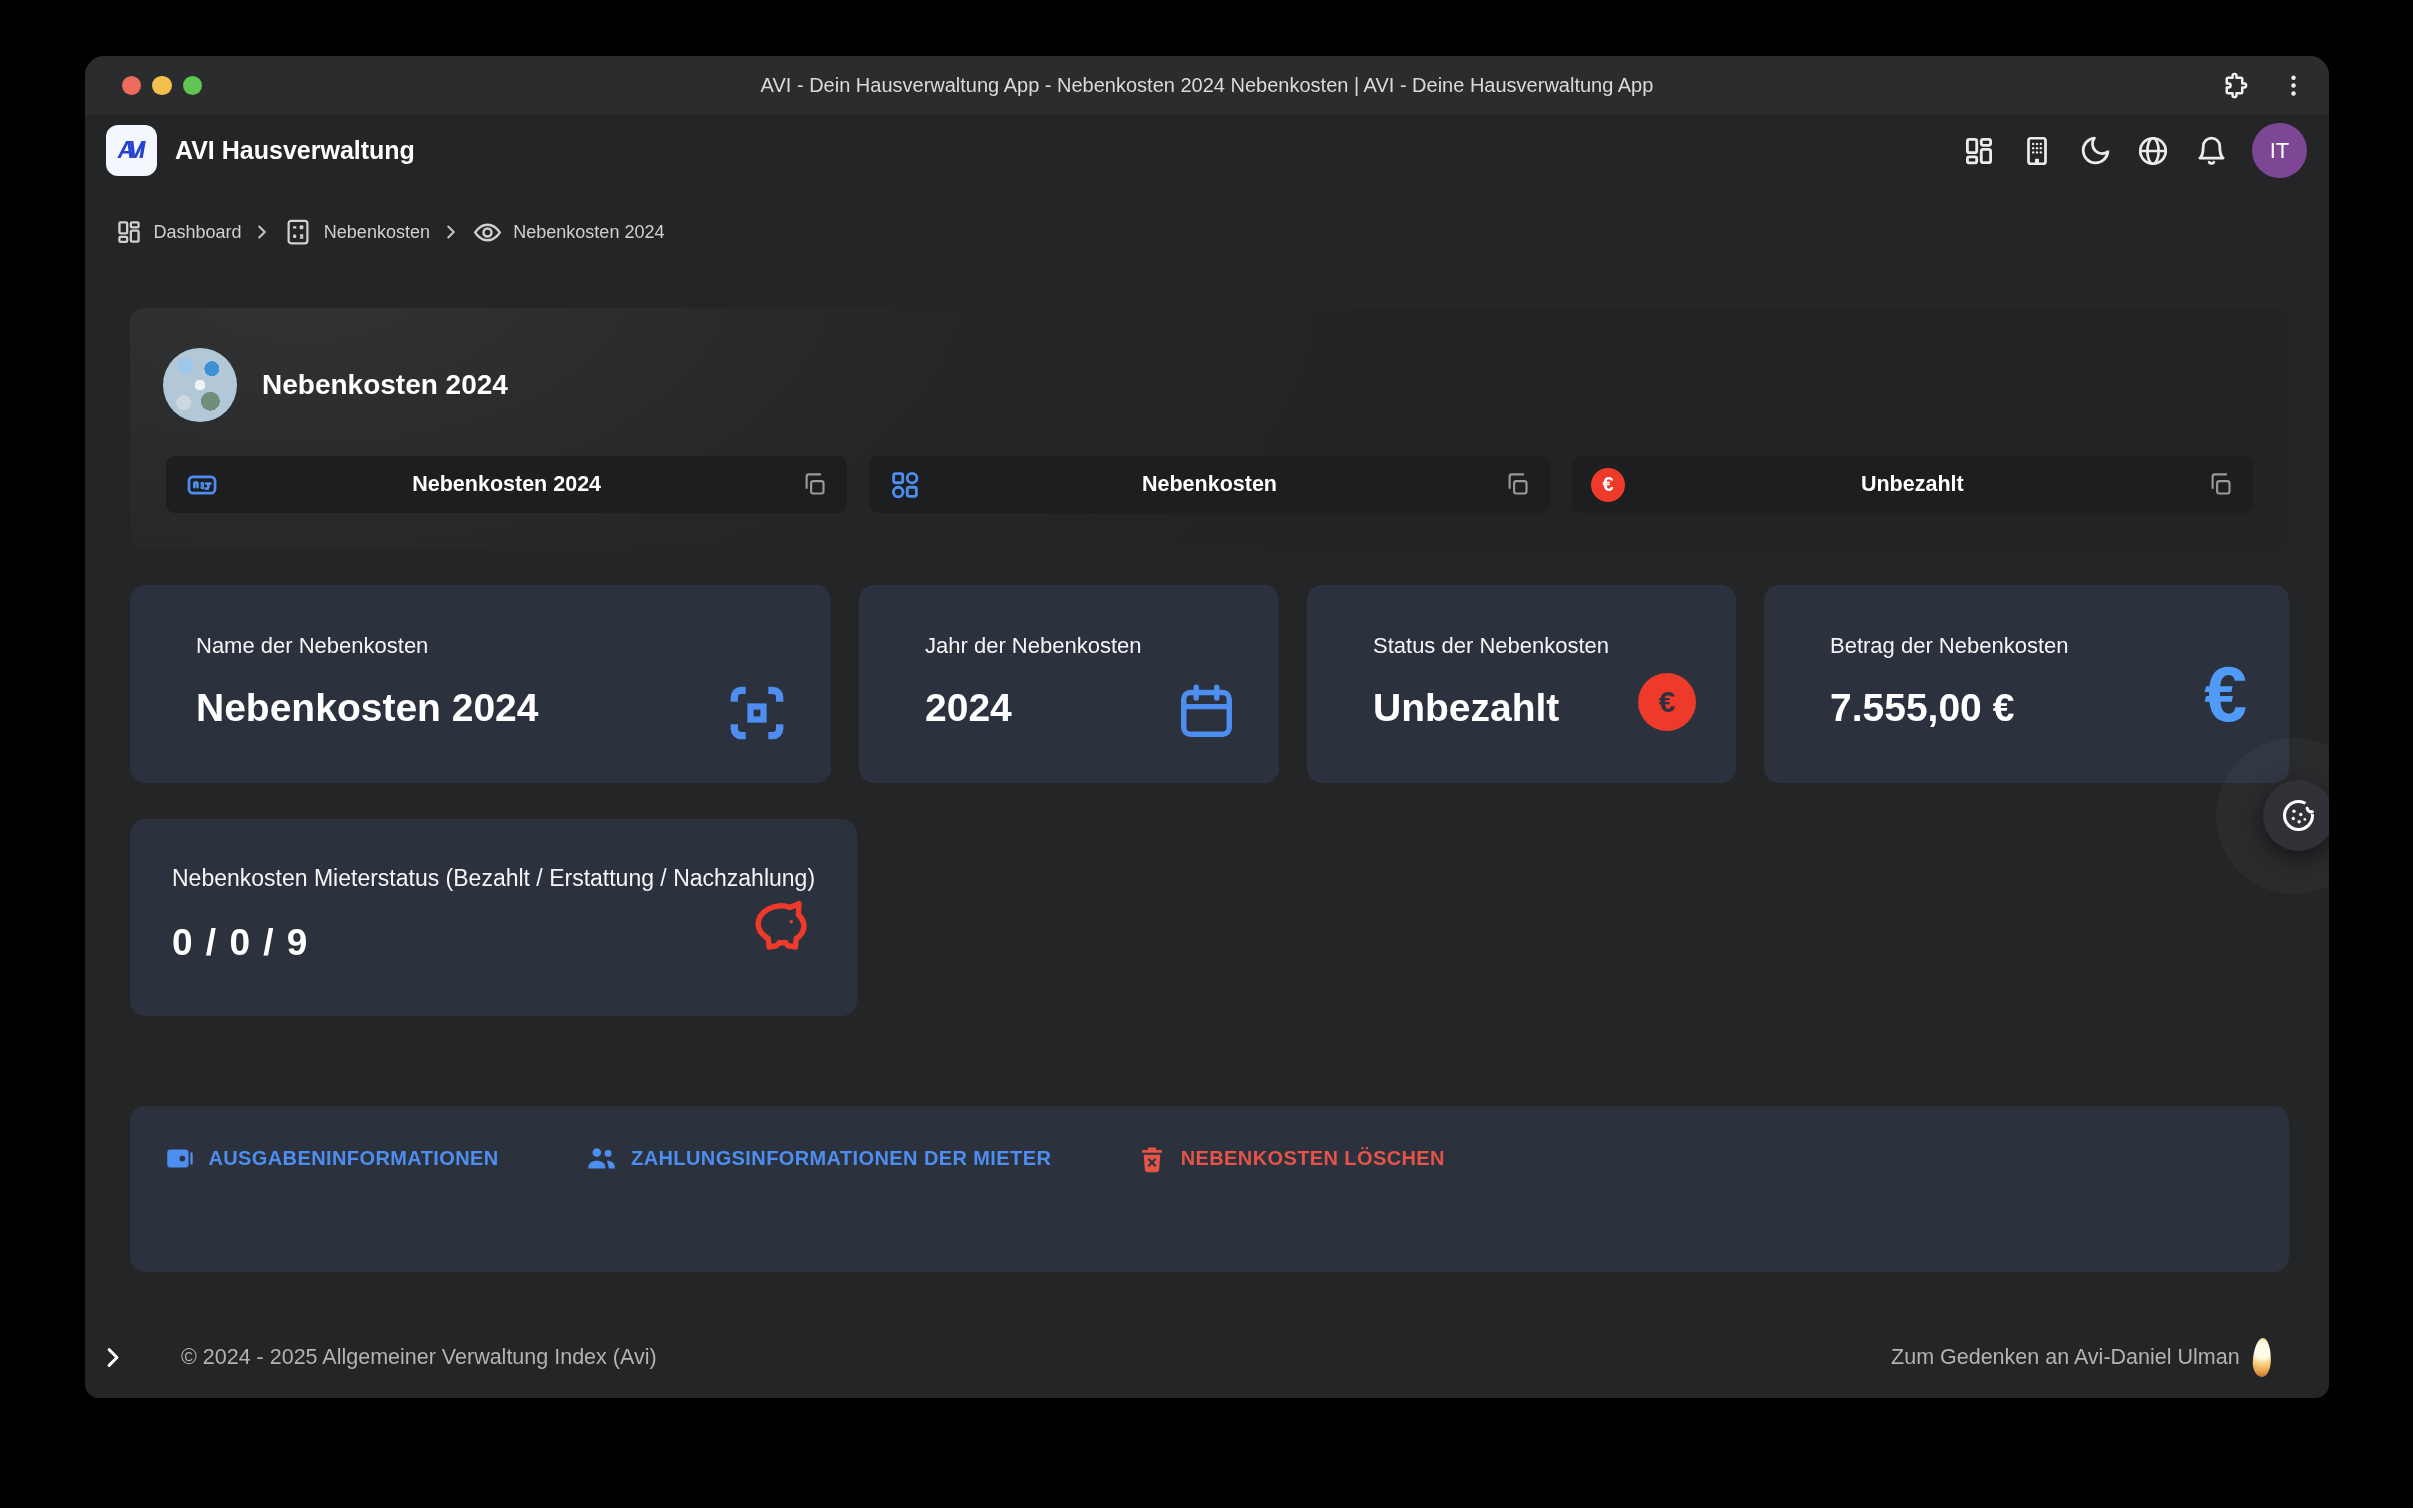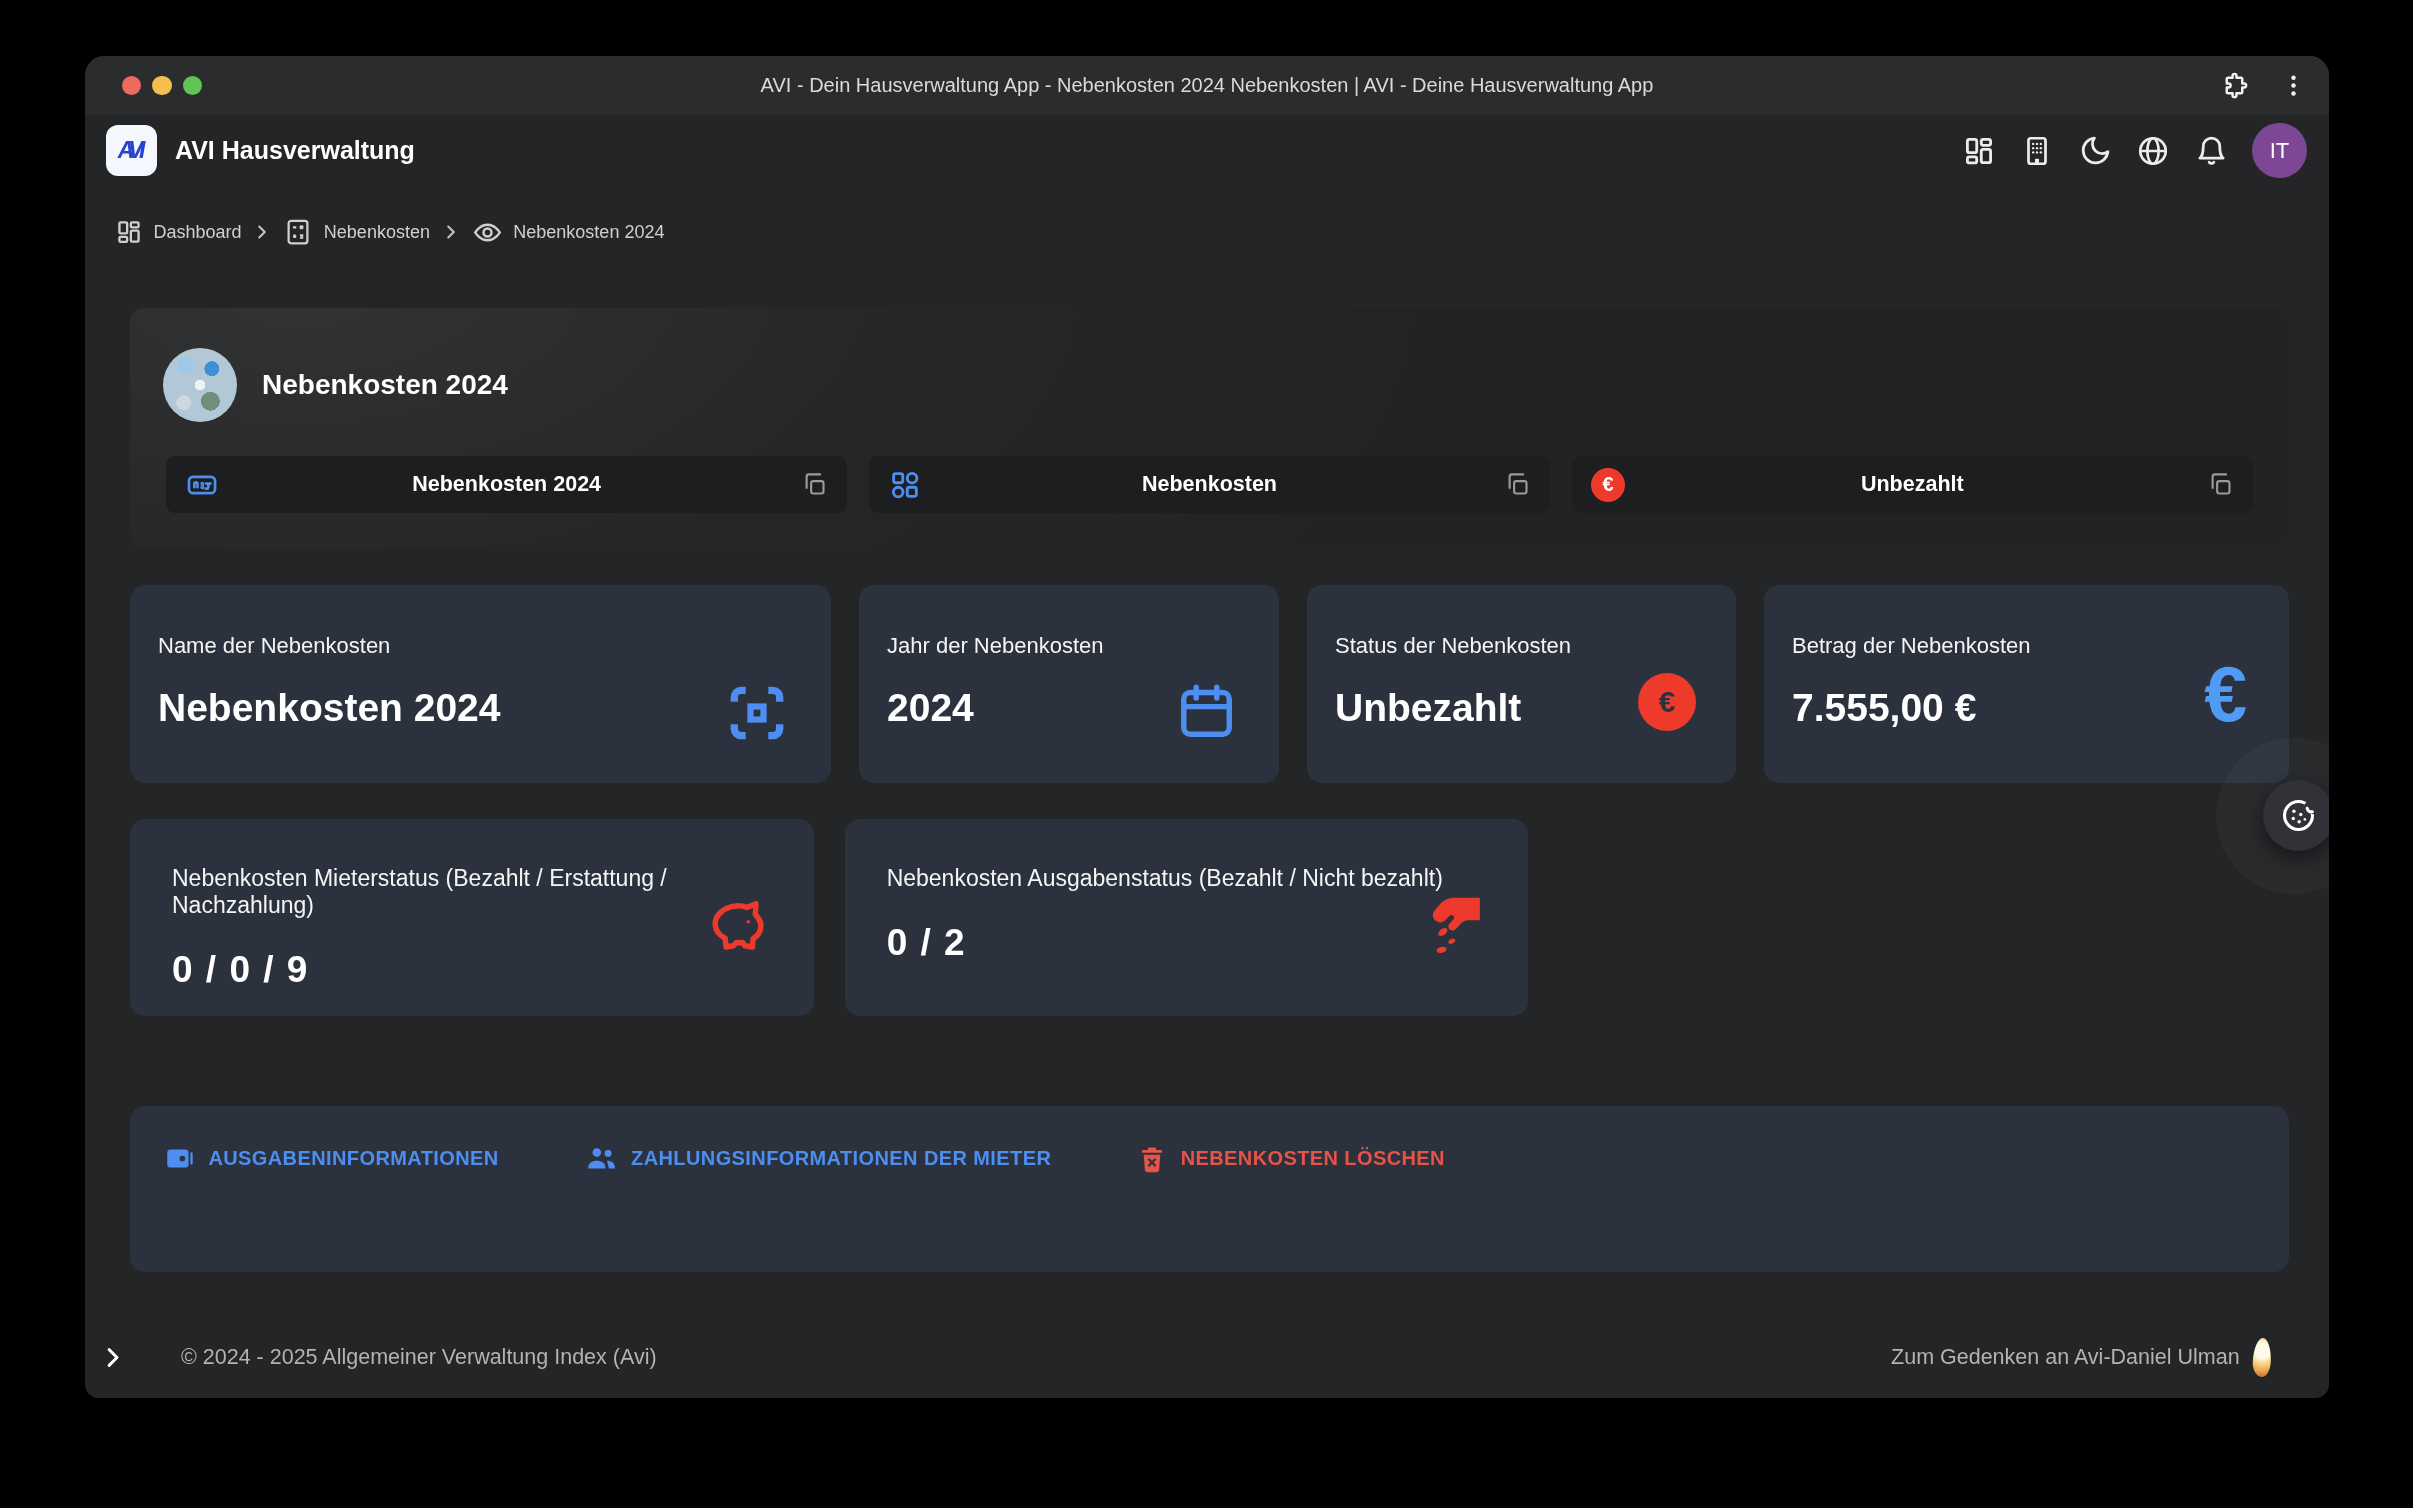--- a/index.html
+++ b/index.html
@@ -55,21 +55,21 @@
   .chip { flex:1; height:57px; background:#1d1e20; border-radius:9px;
           display:flex; align-items:center; padding:0 19.3px; position:relative; }
   .chip-label { position:absolute; left:82px; right:82px; text-align:center;
                 font-size:21.5px; font-weight:600; color:#fff; white-space:nowrap; }
   .chip-copy { margin-left:auto; color:#9a9a9a; display:flex; }
   .euro-badge { width:34px; height:34px; border-radius:50%; background:#ee3a2b; color:#fff;
                 font-weight:bold; font-size:20px; display:flex; align-items:center; justify-content:center; }
 
   
   .stats { position:absolute; left:45px; top:529px; height:198px; display:flex; gap:28px; }
-  .stat { background:#2b323e; border-radius:15px; position:relative; padding:48px 42px 0 28px; height:198px; }
+  .stat { background:#2b323e; border-radius:15px; position:relative; padding:48px 42px 0 66px; height:198px; }
   .stat.w1{width:701px;} .stat.w2{width:420px;} .stat.w3{width:429px;} .stat.w4{width:525px;}
   .stat-label { font-size:22px; color:#f5f5f5; }
   .stat-value { margin-top:27px; font-size:39px; font-weight:bold; color:#fff; white-space:nowrap; }
   .stat-icon { position:absolute; right:40px; top:94px; color:#4d8ef0; }
   .euro-badge.big { width:58px; height:58px; font-size:30px; color:#2b323e; }
   .euro-glyph { position:absolute; right:42px; top:71px; font-size:77px; font-weight:bold; color:#4f9bf5; line-height:1; }
 
   
   .wides { position:absolute; left:45px; top:763px; height:197px; display:flex; gap:31px; }
   .wide { flex:1; background:#2b323e; border-radius:15px; position:relative; padding:46px 42px 0 42px; }
@@ -319,32 +319,20 @@
     <div class="wide">
       <div class="wide-label">Nebenkosten Mieterstatus (Bezahlt / Erstattung / Nachzahlung)</div>
       <div class="wide-value">0 / 0 / 9</div>
       <span class="wide-icon">
         <svg width="77" height="77" viewBox="0 0 24 24" fill="none" stroke="currentColor" stroke-width="1.7" stroke-linecap="round" stroke-linejoin="round">
           <path d="M18.8 8.6c.9.8 1.5 1.8 1.7 2.9.1.8 0 1.7-.4 2.5-.4.9-1.1 1.6-2 2.1l-.2 2.6-2.3-.4-.8-1c-.6.1-1.3.1-1.9 0l-.9 1-2.3.4-.3-2.7c-1.8-1-3-2.5-3.1-4.2-.2-3 2.7-5.6 6.5-5.9 1.2-.1 2.4.1 3.4.5l2.8-1.2-.2 3.4z"></path>
           <circle cx="16.6" cy="10.8" r="0.55" fill="currentColor" stroke="none"></circle>
         </svg>
       </span>
     </div>
-    <div class="wide">
-      <div class="wide-label">Nebenkosten Ausgabenstatus (Bezahlt / Nicht bezahlt)</div>
-      <div class="wide-value">0 / 2</div>
-      <span class="wide-icon">
-        <svg width="74" height="74" viewBox="0 0 24 24" fill="currentColor">
-          <path d="M22 3.5h-8.2c-1.9 0-3.7.8-4.9 2.3L7.4 7.5c-.9 1-.8 2.5.2 3.4.9.8 2.3.8 3.2-.1l1.4-1.5c.3-.3.9-.3 1.2 0 .3.3.3.9 0 1.2l-1.3 1.4c-.5.6-.4 1.5.2 2 .6.4 1.4.3 1.9-.2l1.6-1.8c.6-.7 1.5-1.1 2.5-1.1H22v-7.3z"></path>
-          <ellipse cx="10" cy="14.6" rx="1.7" ry="1" transform="rotate(-38 10 14.6)"></ellipse>
-          <ellipse cx="12.9" cy="17.6" rx="1.2" ry="0.75" transform="rotate(-30 12.9 17.6)"></ellipse>
-          <ellipse cx="9.6" cy="20.4" rx="1.6" ry="0.95" transform="rotate(-12 9.6 20.4)"></ellipse>
-        </svg>
-      </span>
-    </div>
   </div>
 
   <div class="actions">
     <div class="actions-row">
       <span class="action-btn">
         <svg width="31" height="31" viewBox="0 0 24 24" fill="currentColor">
           <rect x="2.5" y="5" width="16.5" height="14" rx="2.6"></rect>
           <circle cx="14.2" cy="12" r="2.2" fill="#2b323e"></circle>
           <rect x="20.4" y="7.2" width="1.8" height="9.6" rx="0.9"></rect>
         </svg>

